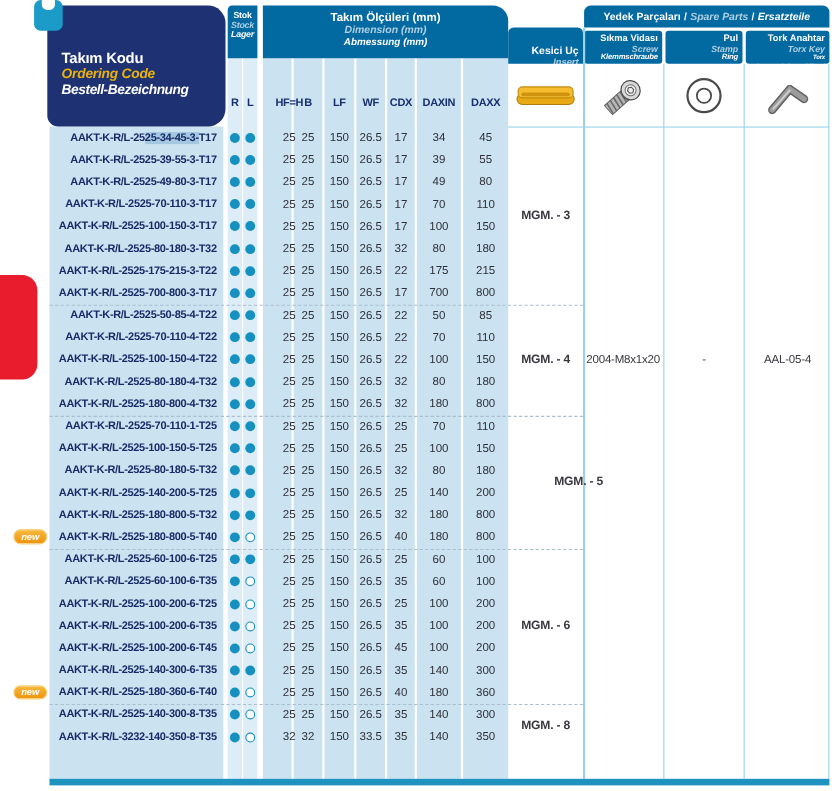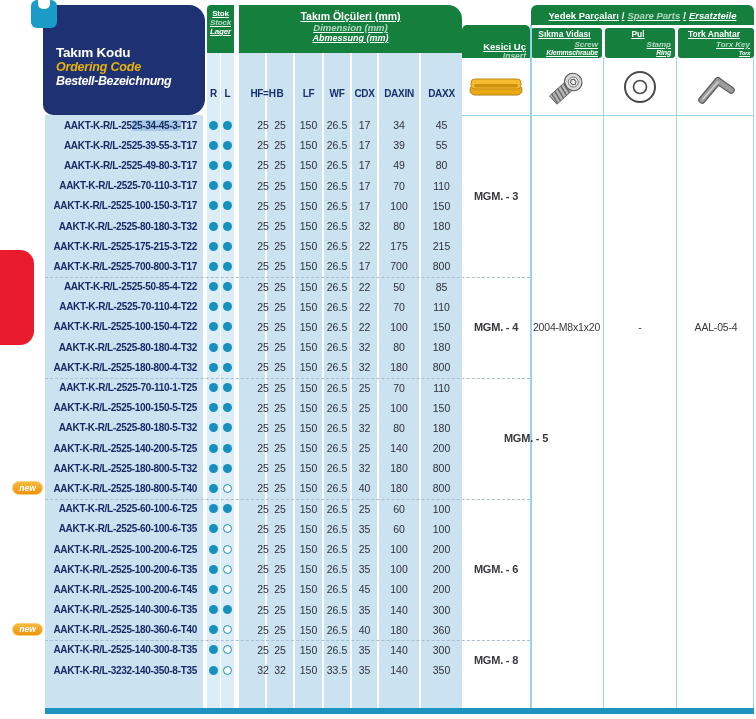--- a/index.html
+++ b/index.html
@@ -8,38 +8,38 @@
   
   .stripe{position:absolute;top:53px;height:655px;background:#cbe2f1;}
   .stripe.light{background:#ddedf7;}
   .stripe.code{top:115px;height:593px;}
   
   .navybox{position:absolute;left:43px;top:5px;width:162px;height:110px;background:#1e3173;
            border-radius:10px 16px 16px 10px;z-index:5;color:#fff;padding:40px 0 0 13px;box-sizing:border-box;}
   .navybox .l1{font-weight:700;font-size:13.5px;letter-spacing:-.2px;}
   .navybox .l2{font-weight:700;font-style:italic;font-size:12.5px;color:#eab308;letter-spacing:-.2px;}
   .navybox .l3{font-weight:700;font-style:italic;font-size:12.5px;letter-spacing:-.4px;}
-  .tealbox{position:absolute;background:#15803d;color:#fff;box-sizing:border-box;text-decoration:underline;}
+  .tealbox{position:absolute;background:#0369a1;color:#fff;box-sizing:border-box;}
   .tr-line{font-weight:700;}
   .en-line{font-weight:700;font-style:italic;color:rgba(255,255,255,.68);}
   .de-line{font-weight:700;font-style:italic;}
   .stokbox{left:207px;top:5px;width:27px;height:48px;border-radius:4px 0 0 0;text-align:center;padding-top:4px;}
   .stokbox div{font-size:8px;line-height:9px;letter-spacing:-.2px;}
   .dimsbox{left:239px;top:5px;width:223px;height:48px;border-radius:0 14px 0 0;text-align:center;padding-top:5px;}
   .dimsbox .tr-line{font-size:10.5px;line-height:12px;}
   .dimsbox .en-line{font-size:9.5px;line-height:11px;}
   .dimsbox .de-line{font-size:9px;line-height:11px;}
   .kesicibox{left:462px;top:25px;width:68px;height:33px;border-radius:5px 5px 0 0;text-align:right;padding:17px 4px 0 0;}
   .kesicibox .tr-line{font-size:9.5px;line-height:10px;}
   .kesicibox .en-line{font-size:8.5px;line-height:9px;}
   .kesicibox .de-line{font-size:6.3px;line-height:8px;letter-spacing:-.2px;}
   .yedekbanner{left:531px;top:5px;width:223px;height:20px;border-radius:6px 6px 0 0;
                display:flex;align-items:center;justify-content:center;gap:3px;font-size:9.5px;}
   .sparebox{top:28px;height:30px;text-align:right;padding:2px 4px 0 0;}
-  .sparebox .tr-line{font-size:8.5px;line-height:9.5px;text-align:center;}
+  .sparebox .tr-line{font-size:8.5px;line-height:9.5px;}
   .sparebox .en-line{font-size:8px;line-height:9px;}
   .sparebox .de-line{font-size:7px;line-height:8px;letter-spacing:-.2px;}
   .sparebox.torx .de-line{font-size:5.5px;letter-spacing:-.2px;}
   
   #letters{position:absolute;left:45px;top:53px;width:417px;height:62px;z-index:3;}
   #rows{position:absolute;left:45px;top:115px;width:417px;z-index:3;}
   .row{position:relative;height:20.2px;}
   .cell{position:absolute;top:0;height:100%;display:flex;align-items:center;justify-content:center;
         font-size:10.5px;color:#2f3037;white-space:nowrap;}
   .hdrcell{padding-top:18px;box-sizing:border-box;font-weight:700;font-size:10px;color:#18306e;letter-spacing:-.3px;}

